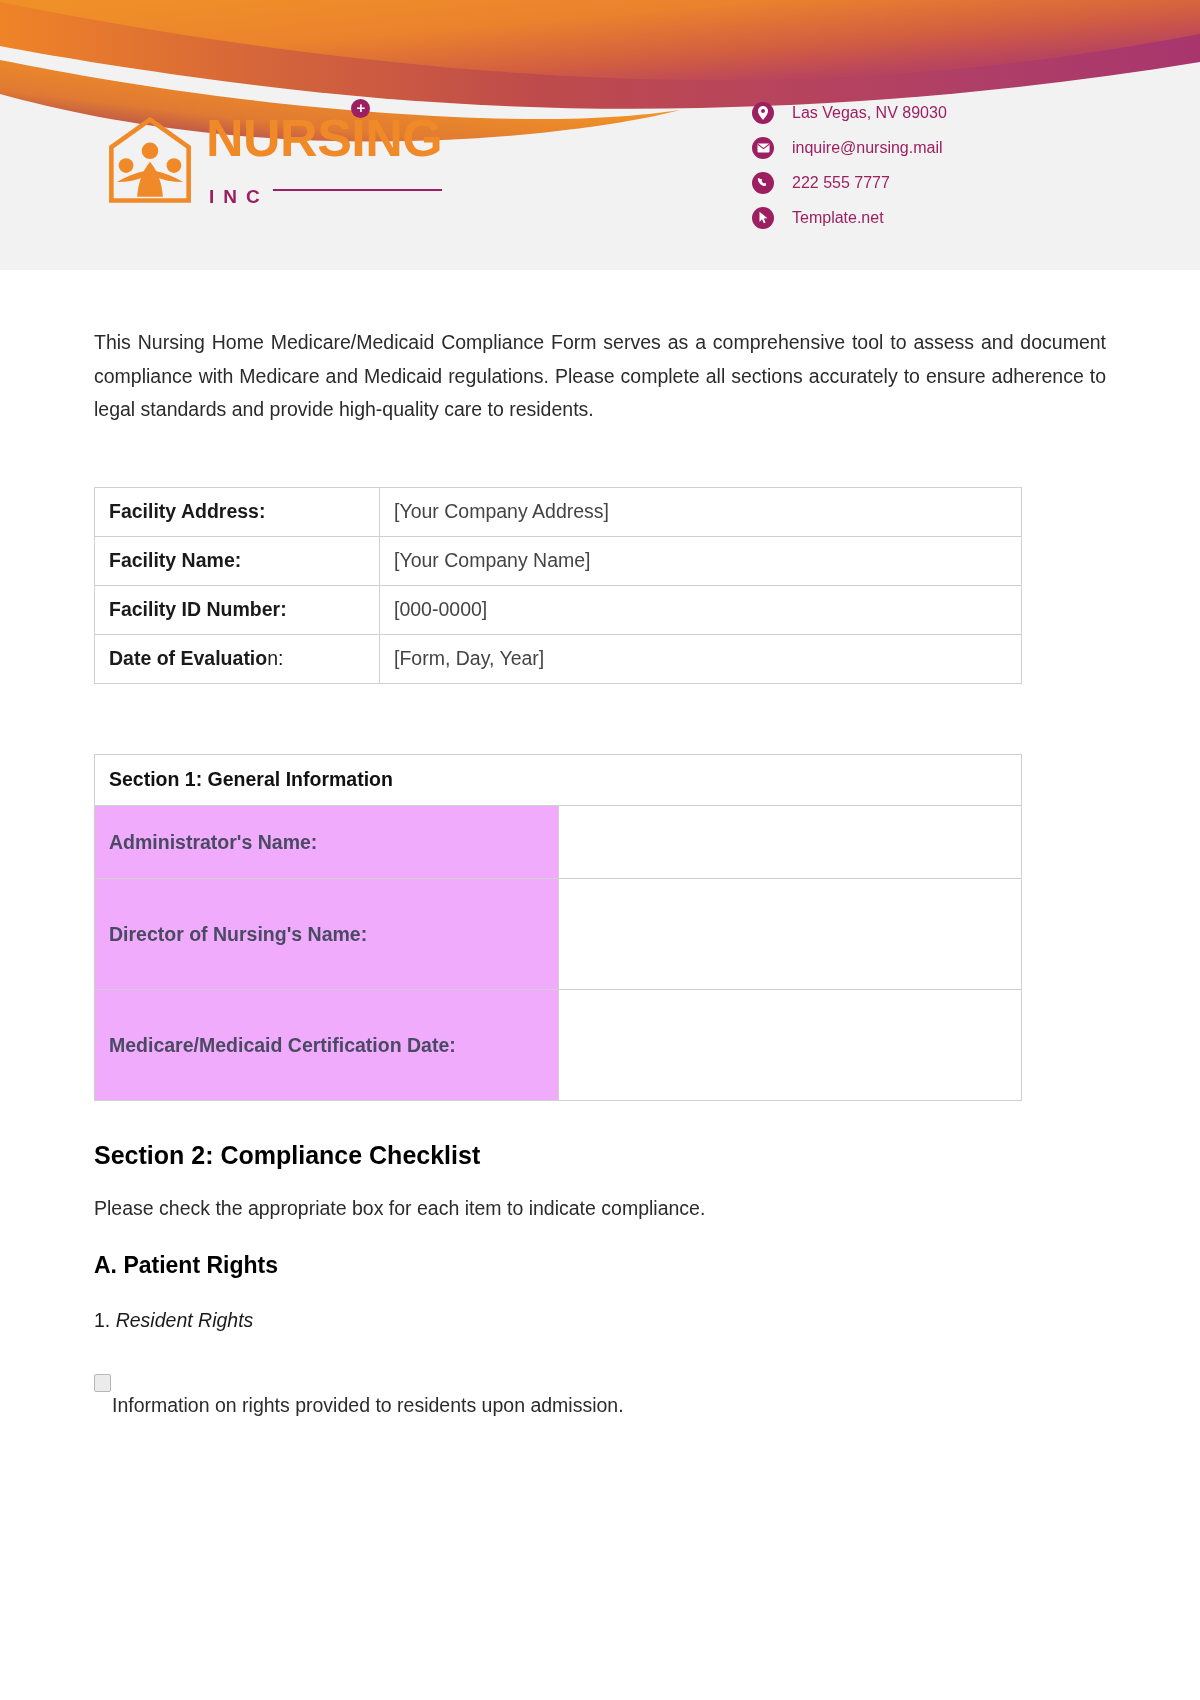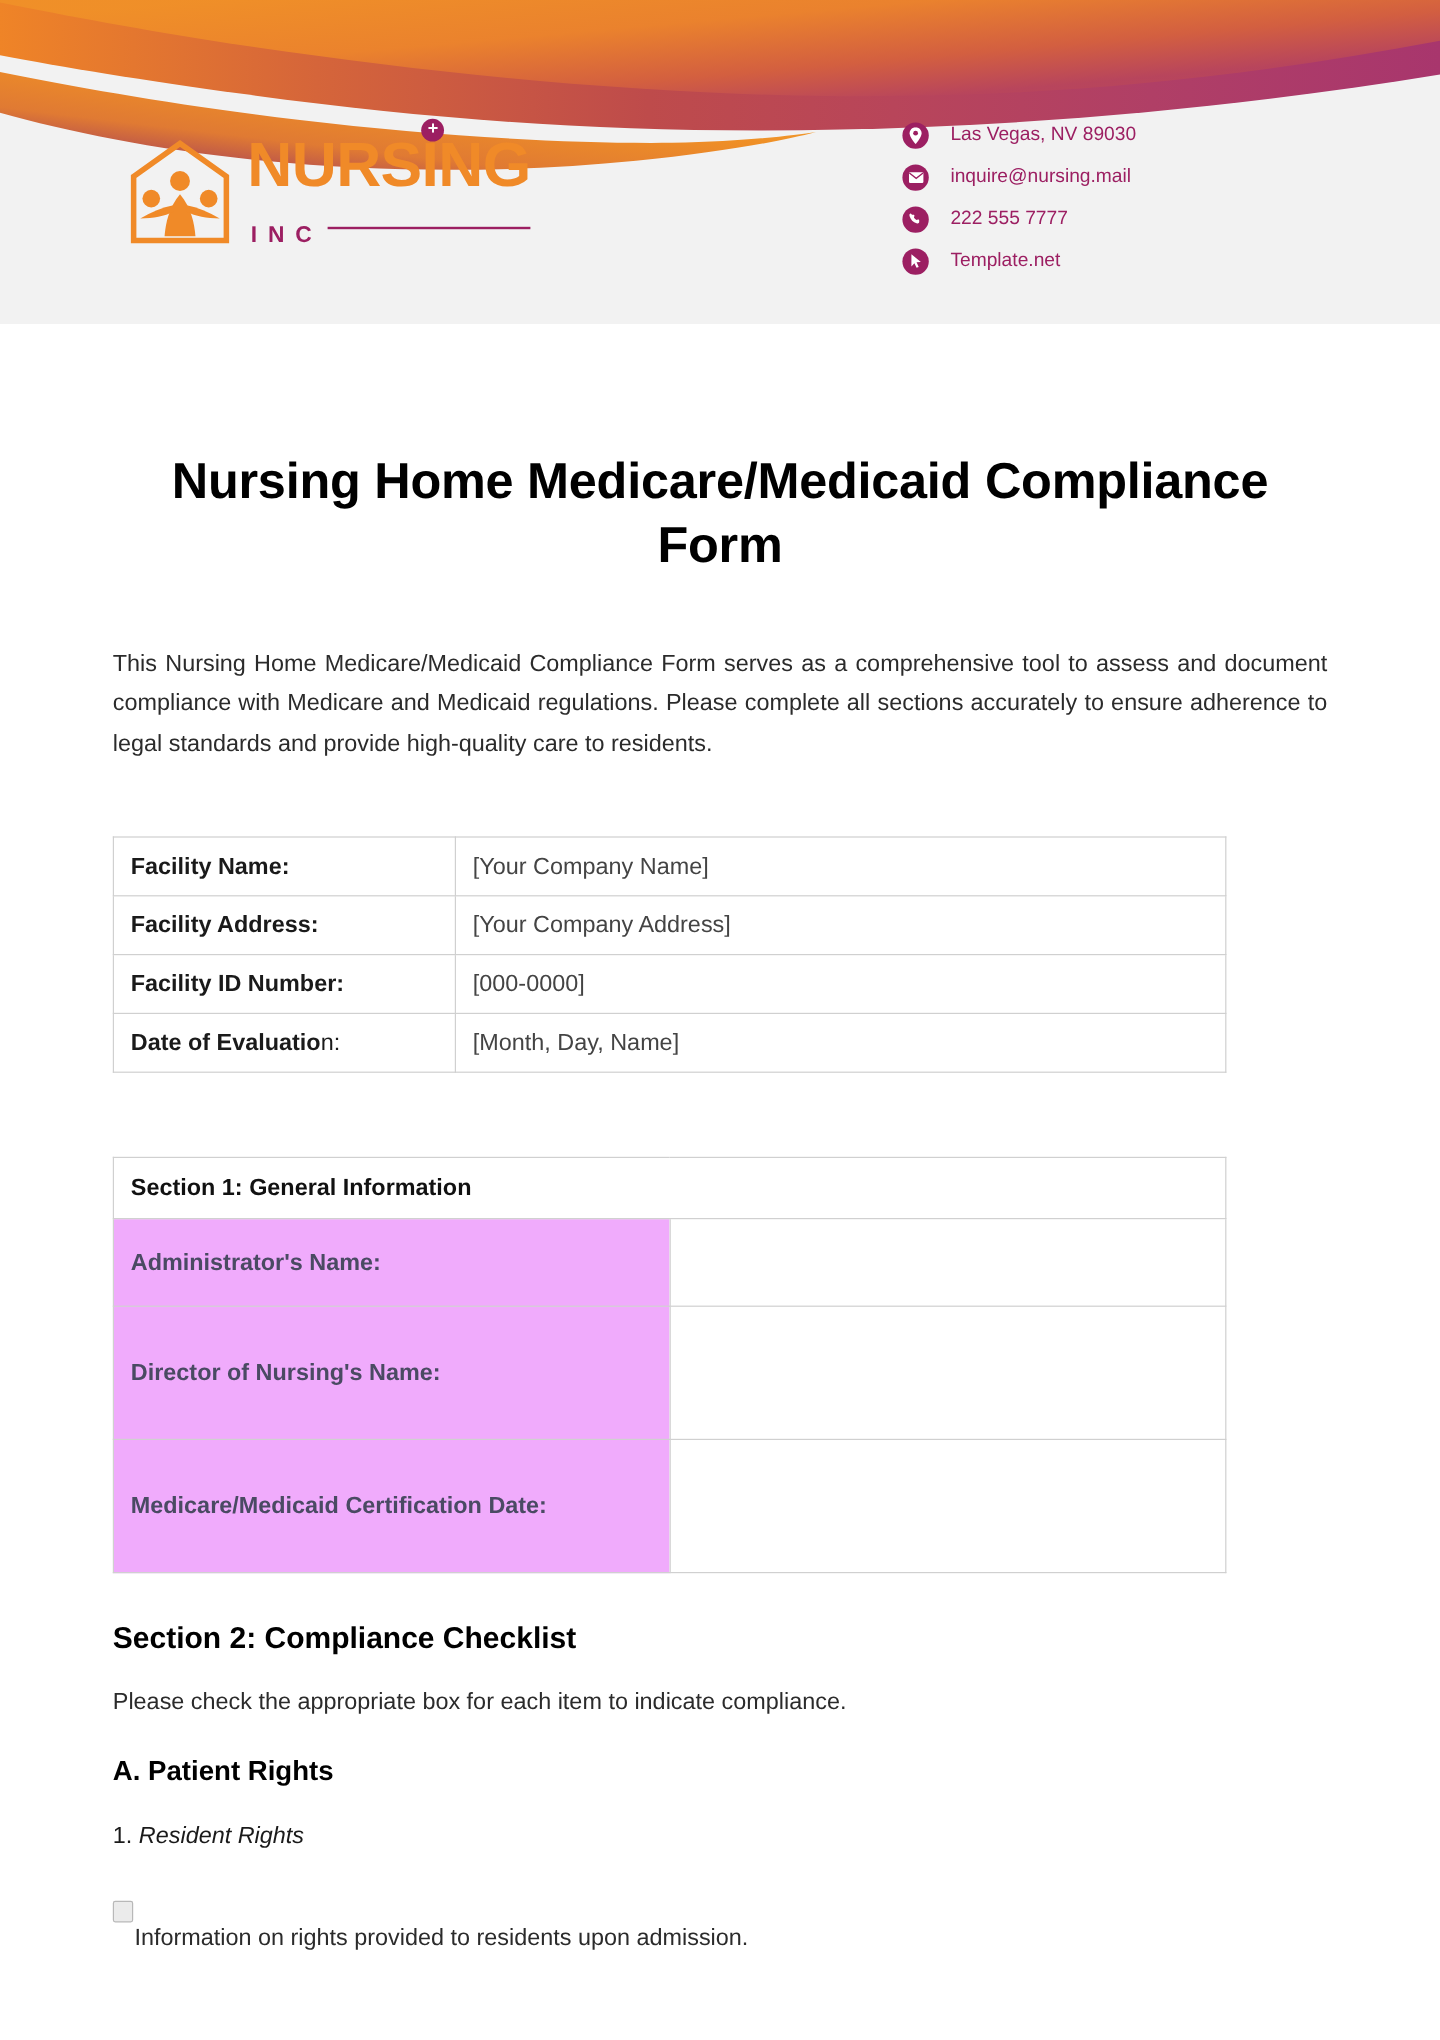--- a/index.html
+++ b/index.html
@@ -354,41 +354,40 @@
           </svg>
       </span>
       <span class="contact-text">Template.net</span>
     </div>
 
   </div>
 </div>
 
 <div class="page">
 
-  <h1 class="doc-title">Nursing Home Medicare/Medicaid Compliance Form</h1>
 
   <p class="intro">This Nursing Home Medicare/Medicaid Compliance Form serves as a comprehensive tool to assess and document compliance with Medicare and Medicaid regulations. Please complete all sections accurately to ensure adherence to legal standards and provide high-quality care to residents.</p>
 
   <table class="facility-table">
     <tbody>
       <tr>
+        <td class="lbl">Facility Address:</td>
+        <td class="val"> [Your Company Address]</td>
+      </tr>
+      <tr>
         <td class="lbl">Facility Name:</td>
         <td class="val">[Your Company Name]</td>
-      </tr>
-      <tr>
-        <td class="lbl">Facility Address:</td>
-        <td class="val"> [Your Company Address]</td>
       </tr>
       <tr>
         <td class="lbl">Facility ID Number:</td>
         <td class="val">[000-0000]</td>
       </tr>
       <tr>
         <td class="lbl"><span>Date of Evaluatio</span><span class="nonbold">n:</span></td>
-        <td class="val">[Month, Day, Name]</td>
+        <td class="val">[Form, Day, Year]</td>
       </tr>
     </tbody>
   </table>
 
   <table class="section1-table">
     <tbody>
       <tr>
         <td class="sec-head" colspan="2">Section 1: General Information</td>
       </tr>
       <tr class="row-1">

